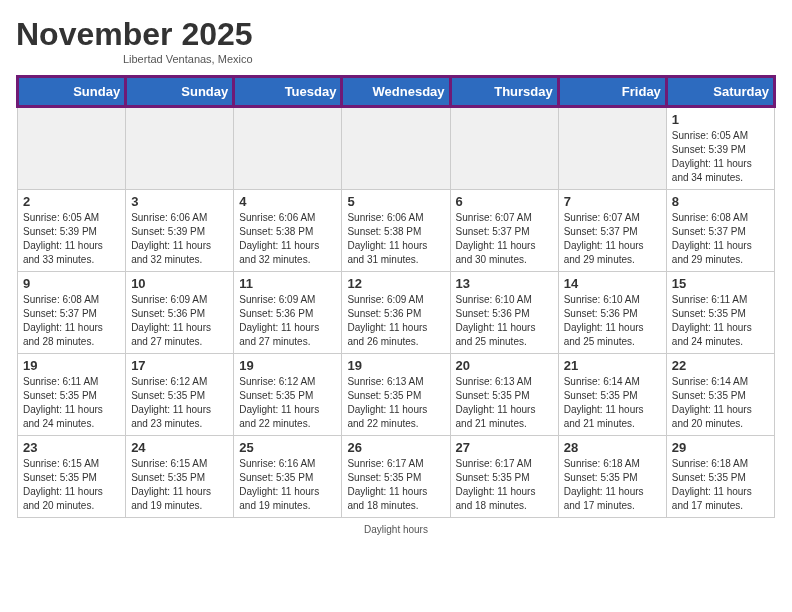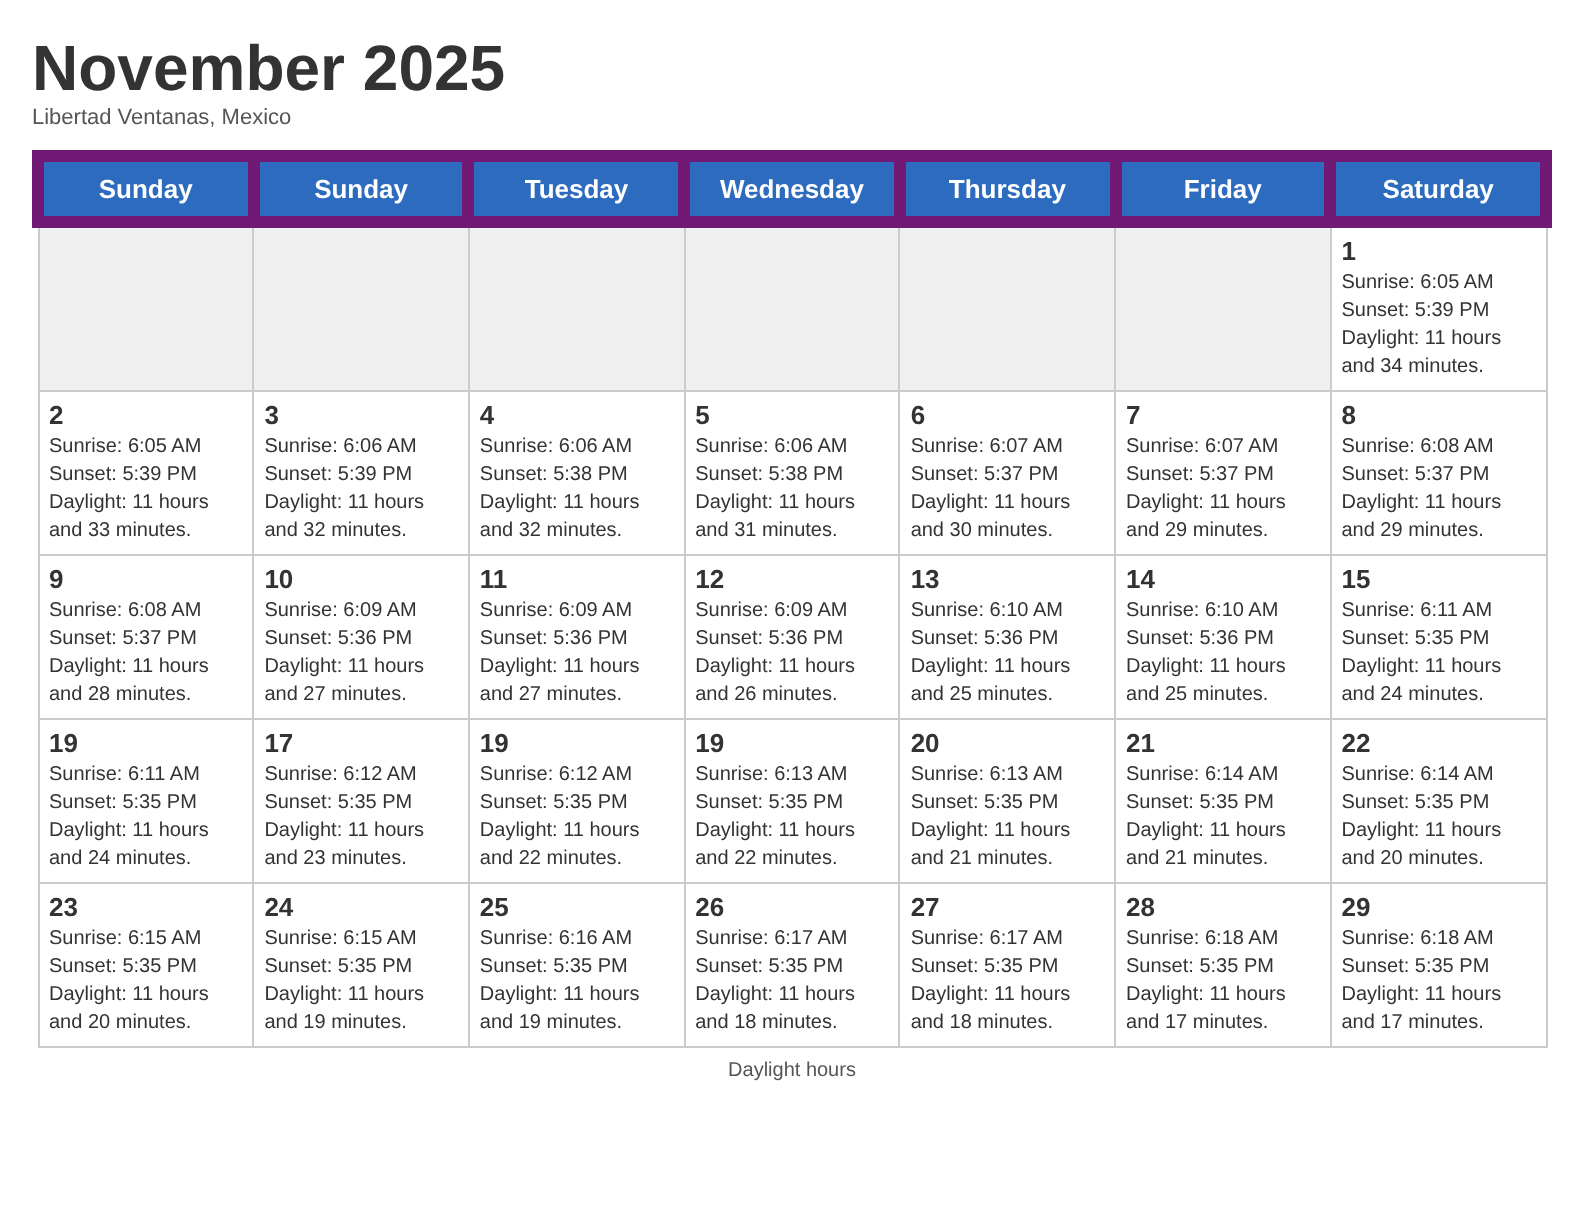--- a/index.html
+++ b/index.html
@@ -27,20 +27,21 @@
       color: #333;
       line-height: 1.1;
     }
     .logo-text span.blue { color: #1a73c9; }
     .logo-icon {
       width: 36px;
       height: 22px;
       margin-left: 44px;
     }
     .title-area {
+      text-align: right;
     }
     .month-title {
       font-size: 32px;
       font-weight: bold;
       color: #333;
     }
     .subtitle {
       font-size: 11px;
       color: #555;
     }
@@ -48,22 +49,22 @@
       width: 100%;
       border-collapse: collapse;
       border: 1px solid #ccc;
     }
     .calendar th {
       background-color: #2d6bbf;
       color: #fff;
       font-size: 13px;
       font-weight: bold;
       padding: 6px 4px;
-      text-align: center;
-      border: 6px solid #701a75;
+      text-align: right;
+      border: 3px solid #701a75;
     }
     .calendar td {
       vertical-align: top;
       border: 1px solid #ccc;
       padding: 4px 5px;
       width: calc(100% / 7);
       height: 80px;
       background: #fff;
       font-size: 10.5px;
       color: #333;

